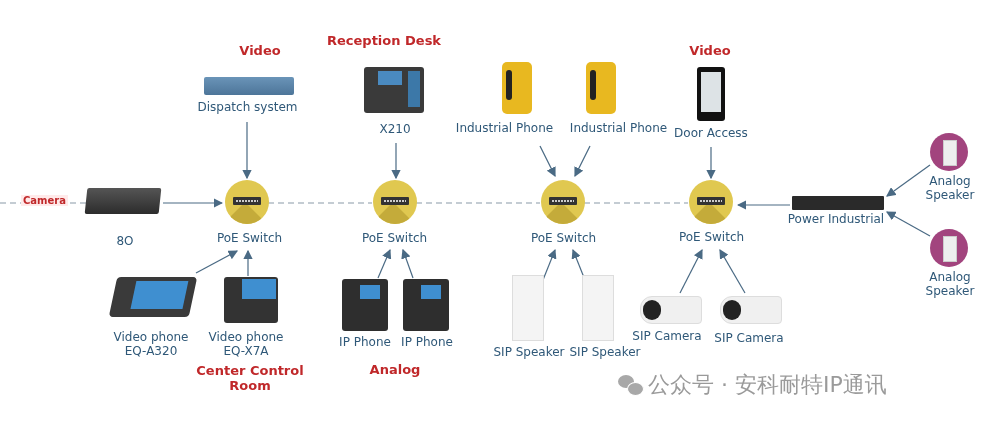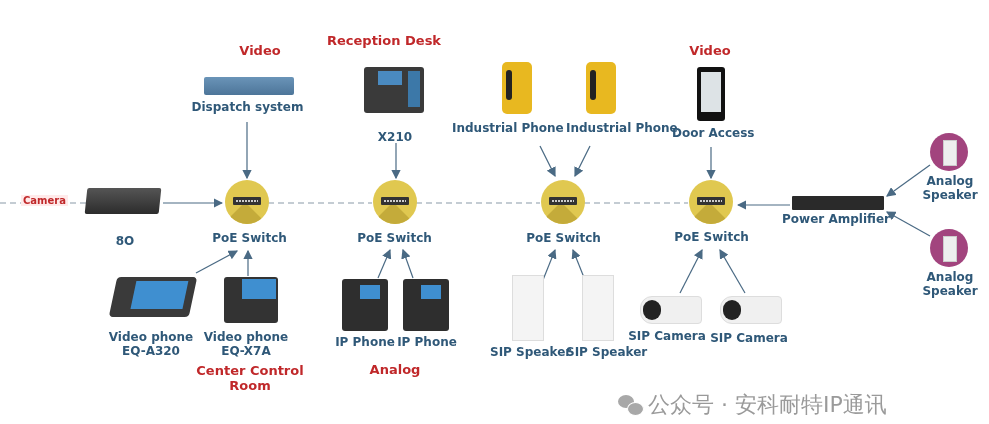--- a/index.html
+++ b/index.html
@@ -1,27 +1,27 @@
 <!DOCTYPE html>
 <html><head>
 <meta charset="utf-8">
 <style>
   html, body { margin:0; padding:0; background:#ffffff; }
   body { width:989px; height:424px; position:relative; overflow:hidden; font-family:"DejaVu Sans", sans-serif; }
-  .lbl { position:absolute; color:#2f5878; font-weight:bold; font-size:12px; text-align:center; white-space:nowrap; line-height:14px; }
+  .lbl { position:absolute; color:#2f5878; font-weight:normal; font-size:12px; text-align:center; white-space:nowrap; line-height:14px; }
   .loc { position:absolute; color:#c0282a; font-weight:bold; font-size:13px; text-align:center; white-space:nowrap; line-height:15px; }
   .dev { position:absolute; }
   svg.wires { position:absolute; left:0; top:0; }
   .sw { position:absolute; width:44px; height:44px; border-radius:50%; background:#e0c850; overflow:hidden; }
   .sw .shadow { position:absolute; left:20px; top:22px; width:40px; height:40px; background:#c4ab3a; transform:rotate(45deg); transform-origin:0 0; }
   .sw .box { position:absolute; left:8px; top:17px; width:28px; height:8px; background:#333; border-radius:1px; }
   .sw .box::after { content:""; position:absolute; left:3px; top:3px; width:22px; height:2px; background:repeating-linear-gradient(90deg,#ccc 0 2px,#333 2px 3px); }
   .aspk { position:absolute; width:38px; height:38px; border-radius:50%; background:#a2447e; overflow:hidden; }
   .aspk .panel { position:absolute; left:13px; top:7px; width:12px; height:24px; background:#eee; border:1px solid #ccc; }
-  .watermark { position:absolute; left:618px; top:370px; color:#9a9a9a; font-size:22px; white-space:nowrap;margin-top:20px; }
+  .watermark { position:absolute; left:618px; top:370px; color:#9a9a9a; font-size:22px; white-space:nowrap; }
   .outside { position:absolute; left:21px; top:195px; color:#c0282a; font-weight:bold; font-size:10px; background:#ffeaea; padding:0 2px; }
 </style>
 </head>
 <body>
 
 <svg class="wires" width="989" height="424">
   <defs>
     <marker id="ar" markerWidth="8" markerHeight="8" refX="7" refY="4" orient="auto">
       <path d="M0,0 L8,4 L0,8 z" fill="#4a6a84"></path>
     </marker>
@@ -60,21 +60,21 @@
 <div class="loc" style="left:365px;top:362px;width:60px">Analog</div>
 <div class="outside">Camera</div>
 
 <div class="dev" style="left:204px;top:77px;width:90px;height:18px;background:linear-gradient(#6a94b8,#4d7599);border-radius:2px"></div>
 <div class="lbl" style="left:190px;top:100px;width:115px">Dispatch system</div>
 
 <div class="dev" style="left:364px;top:67px;width:60px;height:46px;background:#3a3a3a;border-radius:3px">
   <div style="position:absolute;left:14px;top:4px;width:24px;height:14px;background:#4a8ac0"></div>
   <div style="position:absolute;left:44px;top:4px;width:12px;height:36px;background:#3c78a8"></div>
 </div>
-<div class="lbl" style="left:370px;top:130px;width:50px">X210</div>
+<div class="lbl" style="left:370px;top:122px;width:50px">X210</div>
 
 <div class="dev" style="left:502px;top:62px;width:30px;height:52px;background:#e8b820;border-radius:5px">
   <div style="position:absolute;left:4px;top:8px;width:6px;height:30px;background:#222;border-radius:3px"></div>
 </div>
 <div class="lbl" style="left:452px;top:121px;width:105px">Industrial Phone</div>
 <div class="dev" style="left:586px;top:62px;width:30px;height:52px;background:#e8b820;border-radius:5px">
   <div style="position:absolute;left:4px;top:8px;width:6px;height:30px;background:#222;border-radius:3px"></div>
 </div>
 <div class="lbl" style="left:566px;top:121px;width:105px">Industrial Phone</div>
 
@@ -101,21 +101,21 @@
     <div class="box"></div>
   </div>
 <div class="lbl" style="left:521px;top:231px;width:85px">PoE Switch</div>
 <div class="sw" style="left:689px;top:180px">
     <div class="shadow"></div>
     <div class="box"></div>
   </div>
 <div class="lbl" style="left:669px;top:230px;width:85px">PoE Switch</div>
 
 <div class="dev" style="left:792px;top:196px;width:92px;height:14px;background:#2a2a2a;border-radius:1px"></div>
-<div class="lbl" style="left:780px;top:212px;width:112px">Power Amplifier</div>
+<div class="lbl" style="left:780px;top:212px;width:112px">Power Industrial</div>
 
 <div class="aspk" style="left:930px;top:133px">
     <div class="panel"></div>
   </div>
 <div class="lbl" style="left:920px;top:174px;width:60px"><span>Analog</span><br><span>Speaker</span></div>
 <div class="aspk" style="left:930px;top:229px">
     <div class="panel"></div>
   </div>
 <div class="lbl" style="left:920px;top:270px;width:60px"><span>Analog</span><br><span>Speaker</span></div>
 

